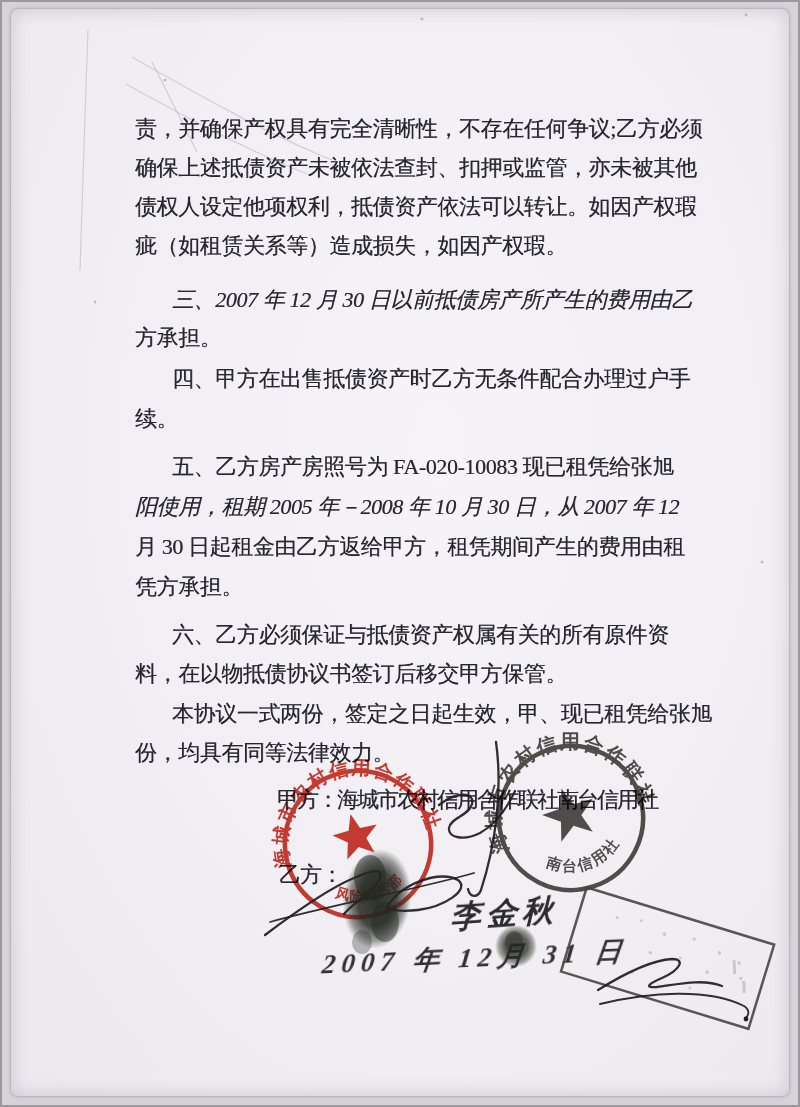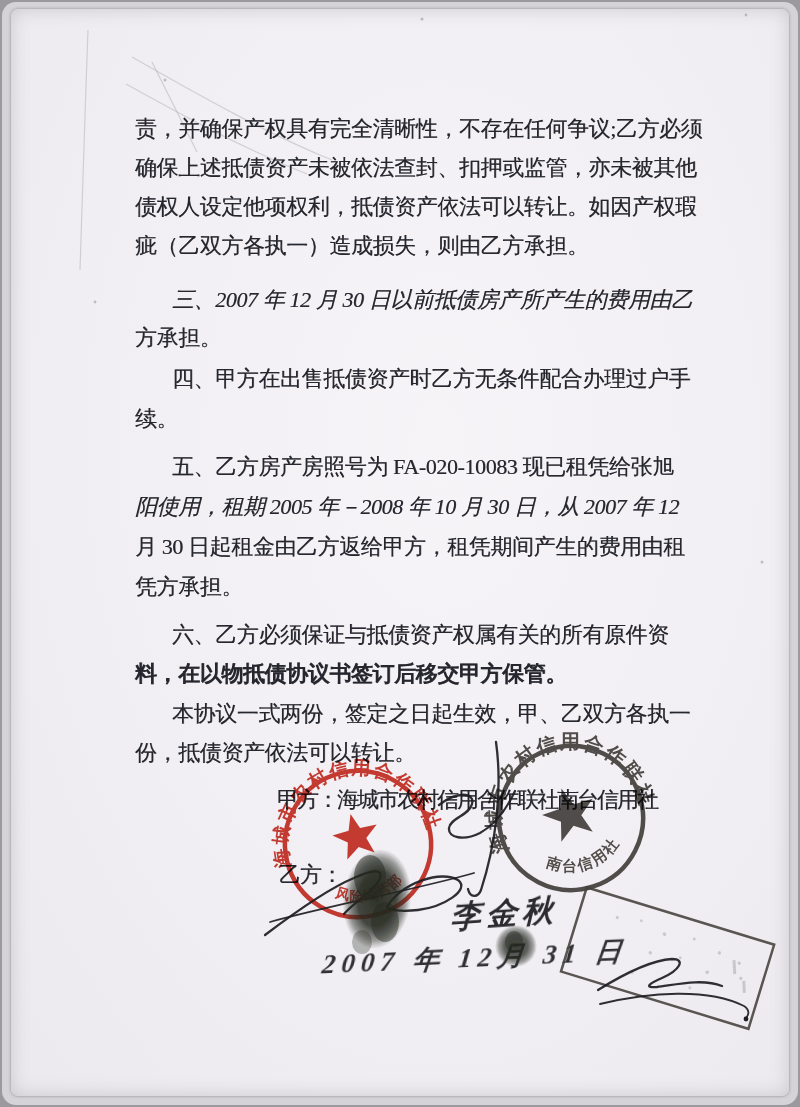--- a/index.html
+++ b/index.html
@@ -4,21 +4,21 @@
 <style>
   html,body{margin:0;padding:0;}
   body{
     width:800px;height:1107px;position:relative;
     background:#9b989e;
     font-family:"Liberation Serif","DejaVu Serif",serif;
     overflow:hidden;
   }
   .scan-frame{
     position:absolute;left:2px;top:2px;right:2px;bottom:2px;
-    background:#d6d3d8;border-radius:14px;
+    background:#d6d3d8;border-radius:0;
   }
   .paper{
     position:absolute;left:9px;top:7px;right:9px;bottom:9px;
     background:
       radial-gradient(ellipse at 55% 40%, #f6f4f7 0%, #f1eff3 55%, #ebe9ee 100%);
     border-radius:7px;
     box-shadow: inset 0 0 18px rgba(110,105,118,.28), 0 0 3px rgba(60,58,64,.5);
     overflow:hidden;
   }
   
@@ -93,33 +93,33 @@
         <circle class="speck" cx="744" cy="13" r="1.4"></circle>
         <circle class="speck" cx="163" cy="78" r="1.5"></circle>
         <circle class="speck" cx="93" cy="300" r="1.4"></circle>
         <circle class="speck" cx="760" cy="560" r="1.5"></circle>
       </svg>
 
       <div id="lines">
           <div class="bodyline" style="top: 112px; left: 133px;">责，并确保产权具有完全清晰性，不存在任何争议;乙方必须</div>
           <div class="bodyline" style="top: 151px; left: 133px;">确保上述抵债资产未被依法查封、扣押或监管，亦未被其他</div>
           <div class="bodyline" style="top: 190px; left: 133px; text-align: right;">债权人设定他项权利，抵债资产依法可以转让。如因产权瑕</div>
-          <div class="bodyline" style="top: 229px; left: 133px;">疵（乙双方各执一）造成损失，则由乙方承担。</div>
+          <div class="bodyline" style="top: 229px; left: 133px;">疵（如租赁关系等）造成损失，如因产权瑕。</div>
           <div class="bodyline" style="top: 283px; left: 170px; font-style: italic;">三、2007 年 12 月 30 日以前抵债房产所产生的费用由乙</div>
           <div class="bodyline" style="top: 321px; left: 133px;">方承担。</div>
           <div class="bodyline" style="top: 362px; left: 170px;">四、甲方在出售抵债资产时乙方无条件配合办理过户手</div>
           <div class="bodyline" style="top: 402px; left: 133px;">续。</div>
           <div class="bodyline" style="top: 450px; left: 170px;">五、乙方房产房照号为 FA-020-10083 现已租凭给张旭</div>
           <div class="bodyline" style="top: 490px; left: 133px; font-style: italic;">阳使用，租期 2005 年－2008 年 10 月 30 日，从 2007 年 12</div>
           <div class="bodyline" style="top: 530px; left: 133px; text-align: right;">月 30 日起租金由乙方返给甲方，租凭期间产生的费用由租</div>
           <div class="bodyline" style="top: 570px; left: 133px;">凭方承担。</div>
           <div class="bodyline" style="top: 618px; left: 170px;">六、乙方必须保证与抵债资产权属有关的所有原件资</div>
-          <div class="bodyline" style="top: 657px; left: 133px; font-weight: bold;">料，在以物抵债协议书签订后移交甲方保管。</div>
-          <div class="bodyline" style="top: 697px; left: 170px;">本协议一式两份，签定之日起生效，甲、乙双方各执一</div>
-          <div class="bodyline" style="top: 736px; left: 133px;">份，抵债资产依法可以转让。</div>
+          <div class="bodyline" style="top: 657px; left: 133px;">料，在以物抵债协议书签订后移交甲方保管。</div>
+          <div class="bodyline" style="top: 697px; left: 170px;">本协议一式两份，签定之日起生效，甲、现已租凭给张旭</div>
+          <div class="bodyline" style="top: 736px; left: 133px;">份，均具有同等法律效力。</div>
         </div>
 
       <div class="partyline" id="party-a">甲方：海城市农村信用合作联社南台信用社</div>
       <div class="partyline" id="party-b">乙方：</div>
 
       <div class="handwriting" id="hw-name">李金秋</div>
       <div class="handwriting" id="hw-date">2007 年 12月 31 日</div>
 
       <svg id="red-seal" class="seal" width="190" height="190" viewBox="0 0 190 190">
         <defs>

